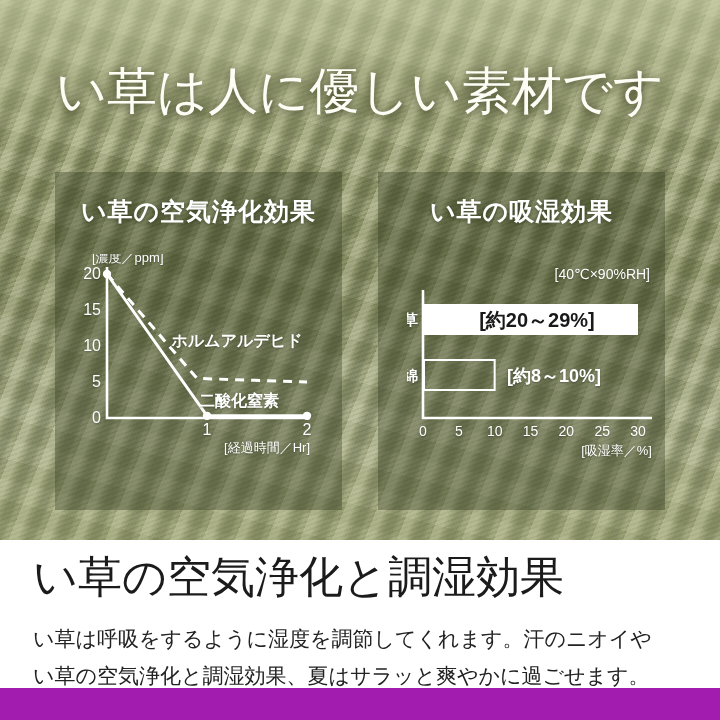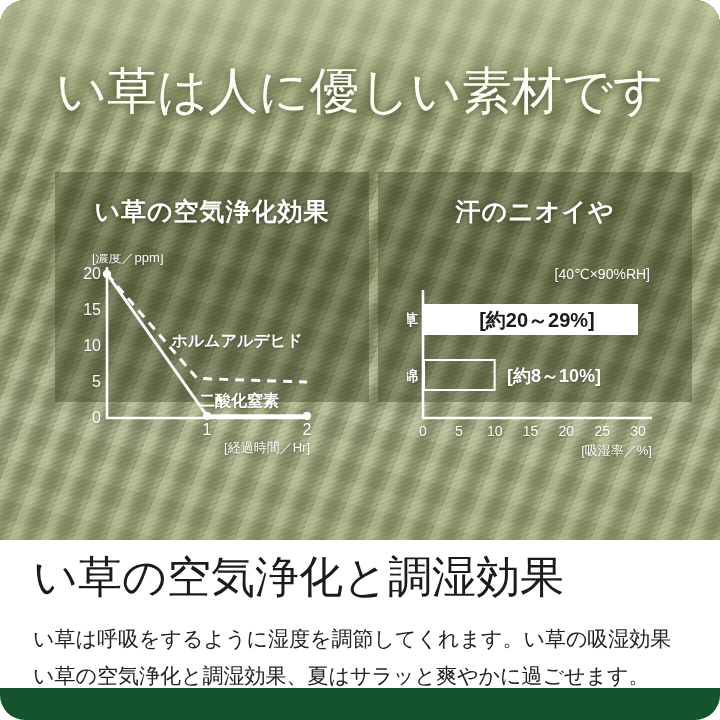--- a/index.html
+++ b/index.html
@@ -1,17 +1,17 @@
 <!DOCTYPE html>
 <html><head>
 <meta charset="utf-8">
 <style>
   html,body{margin:0;padding:0;background:#ffffff;}
-  .canvas{position:relative;width:720px;height:720px;overflow:hidden;background:#14532d;
-          font-family:"Liberation Sans","DejaVu Sans",sans-serif;border-radius:25px;}
+  .canvas{position:relative;width:720px;height:720px;overflow:hidden;background:#a21caf;
+          font-family:"Liberation Sans","DejaVu Sans",sans-serif;}
 
   
   .photo{position:absolute;left:0;top:0;width:720px;height:540px;
     background-color:#999e73;
     background-image:
       linear-gradient(180deg, rgba(205,210,170,0.60) 0%, rgba(190,195,152,0.45) 13%,
         rgba(255,255,255,0) 30%, rgba(60,70,35,0.10) 52%, rgba(255,255,255,0.10) 78%,
         rgba(170,176,128,0.30) 100%),
       repeating-linear-gradient(112deg, rgba(236,239,206,0.30) 0px, rgba(236,239,206,0.30) 7px,
         rgba(0,0,0,0) 11px, rgba(58,68,36,0.30) 16px, rgba(58,68,36,0.30) 22px,
@@ -21,21 +21,21 @@
       repeating-linear-gradient(14deg, rgba(255,255,255,0.07) 0px, rgba(255,255,255,0.07) 18px,
         rgba(50,60,30,0.09) 22px, rgba(50,60,30,0.09) 40px);
   }
 
   .hero-title{position:absolute;left:0;top:62px;width:100%;margin:0;text-align:center;
     font-family:"Liberation Serif","DejaVu Serif",serif;font-weight:500;
     font-size:50px;line-height:58px;color:#fdfdf5;
     text-shadow:0 2px 8px rgba(55,62,30,0.85), 0 0 20px rgba(55,62,30,0.45);}
 
   
-  .panel{position:absolute;top:172px;width:287px;height:230px;background:rgba(40,50,22,0.34);padding-left:27px;}
+  .panel{position:absolute;top:172px;width:287px;height:338px;background:rgba(40,50,22,0.34);}
   .panel-left{left:55px;}
   .panel-right{left:378px;}
   .panel-title{position:absolute;top:23px;left:0;width:100%;text-align:center;
     font-size:25px;font-weight:bold;color:#ffffff;letter-spacing:1px;
     text-shadow:0 1px 4px rgba(30,40,15,0.65);}
 
   svg text{font-family:"Liberation Sans","DejaVu Sans",sans-serif;fill:#ffffff;
     text-shadow:0 1px 2px rgba(0,0,0,0.30);}
   .svg-air{position:absolute;left:5px;top:82px;}
   .svg-moist{position:absolute;left:29px;top:88px;}
@@ -89,21 +89,21 @@
         <text class="serieslabel" x="177" y="92" text-anchor="middle">ホルムアルデヒド</text>
         <text class="serieslabel" x="179" y="152" text-anchor="middle">二酸化窒素</text>
 
         <text class="tick" x="147" y="181" text-anchor="middle">1</text>
         <text class="tick" x="247" y="181" text-anchor="middle">2</text>
         <text class="axlabel" x="250" y="198" text-anchor="end">[経過時間／Hr]</text>
       </svg>
     </div>
 
     <div class="panel panel-right">
-      <div class="panel-title">汗のニオイや</div>
+      <div class="panel-title">い草の吸湿効果</div>
       <svg class="svg-moist" width="250" height="200" viewBox="0 0 250 200">
         <text class="tick-sm" x="243" y="19" text-anchor="end">[40℃×90%RH]</text>
 
         <path class="axis" d="M16,30 L16,158 L245,158"></path>
 
         <rect id="bar-0" x="16" y="44" height="31" fill="#ffffff" width="215"></rect>
         <rect id="bar-1" x="17" y="100" height="30" fill="none" stroke="#ffffff" stroke-width="2" width="70.66666666666667"></rect>
 
         <text class="catlabel" x="11" y="65" text-anchor="end">い草</text>
         <text class="catlabel" x="11" y="121" text-anchor="end">綿</text>
@@ -118,17 +118,17 @@
         <text class="tick-sm" x="159.3" y="176" text-anchor="middle">20</text>
         <text class="tick-sm" x="195.2" y="176" text-anchor="middle">25</text>
         <text class="tick-sm" x="231" y="176" text-anchor="middle">30</text>
         <text class="axlabel" x="245" y="195" text-anchor="end">[吸湿率／%]</text>
       </svg>
     </div>
   </div>
 
   <div class="footer">
     <h2>い草の空気浄化と調湿効果</h2>
-    <p>い草は呼吸をするように湿度を調節してくれます。い草の吸湿効果</p>
+    <p>い草は呼吸をするように湿度を調節してくれます。汗のニオイや</p>
     <p>い草の空気浄化と調湿効果、夏はサラッと爽やかに過ごせます。</p>
   </div>
 
 </div>
 
 </body></html>

